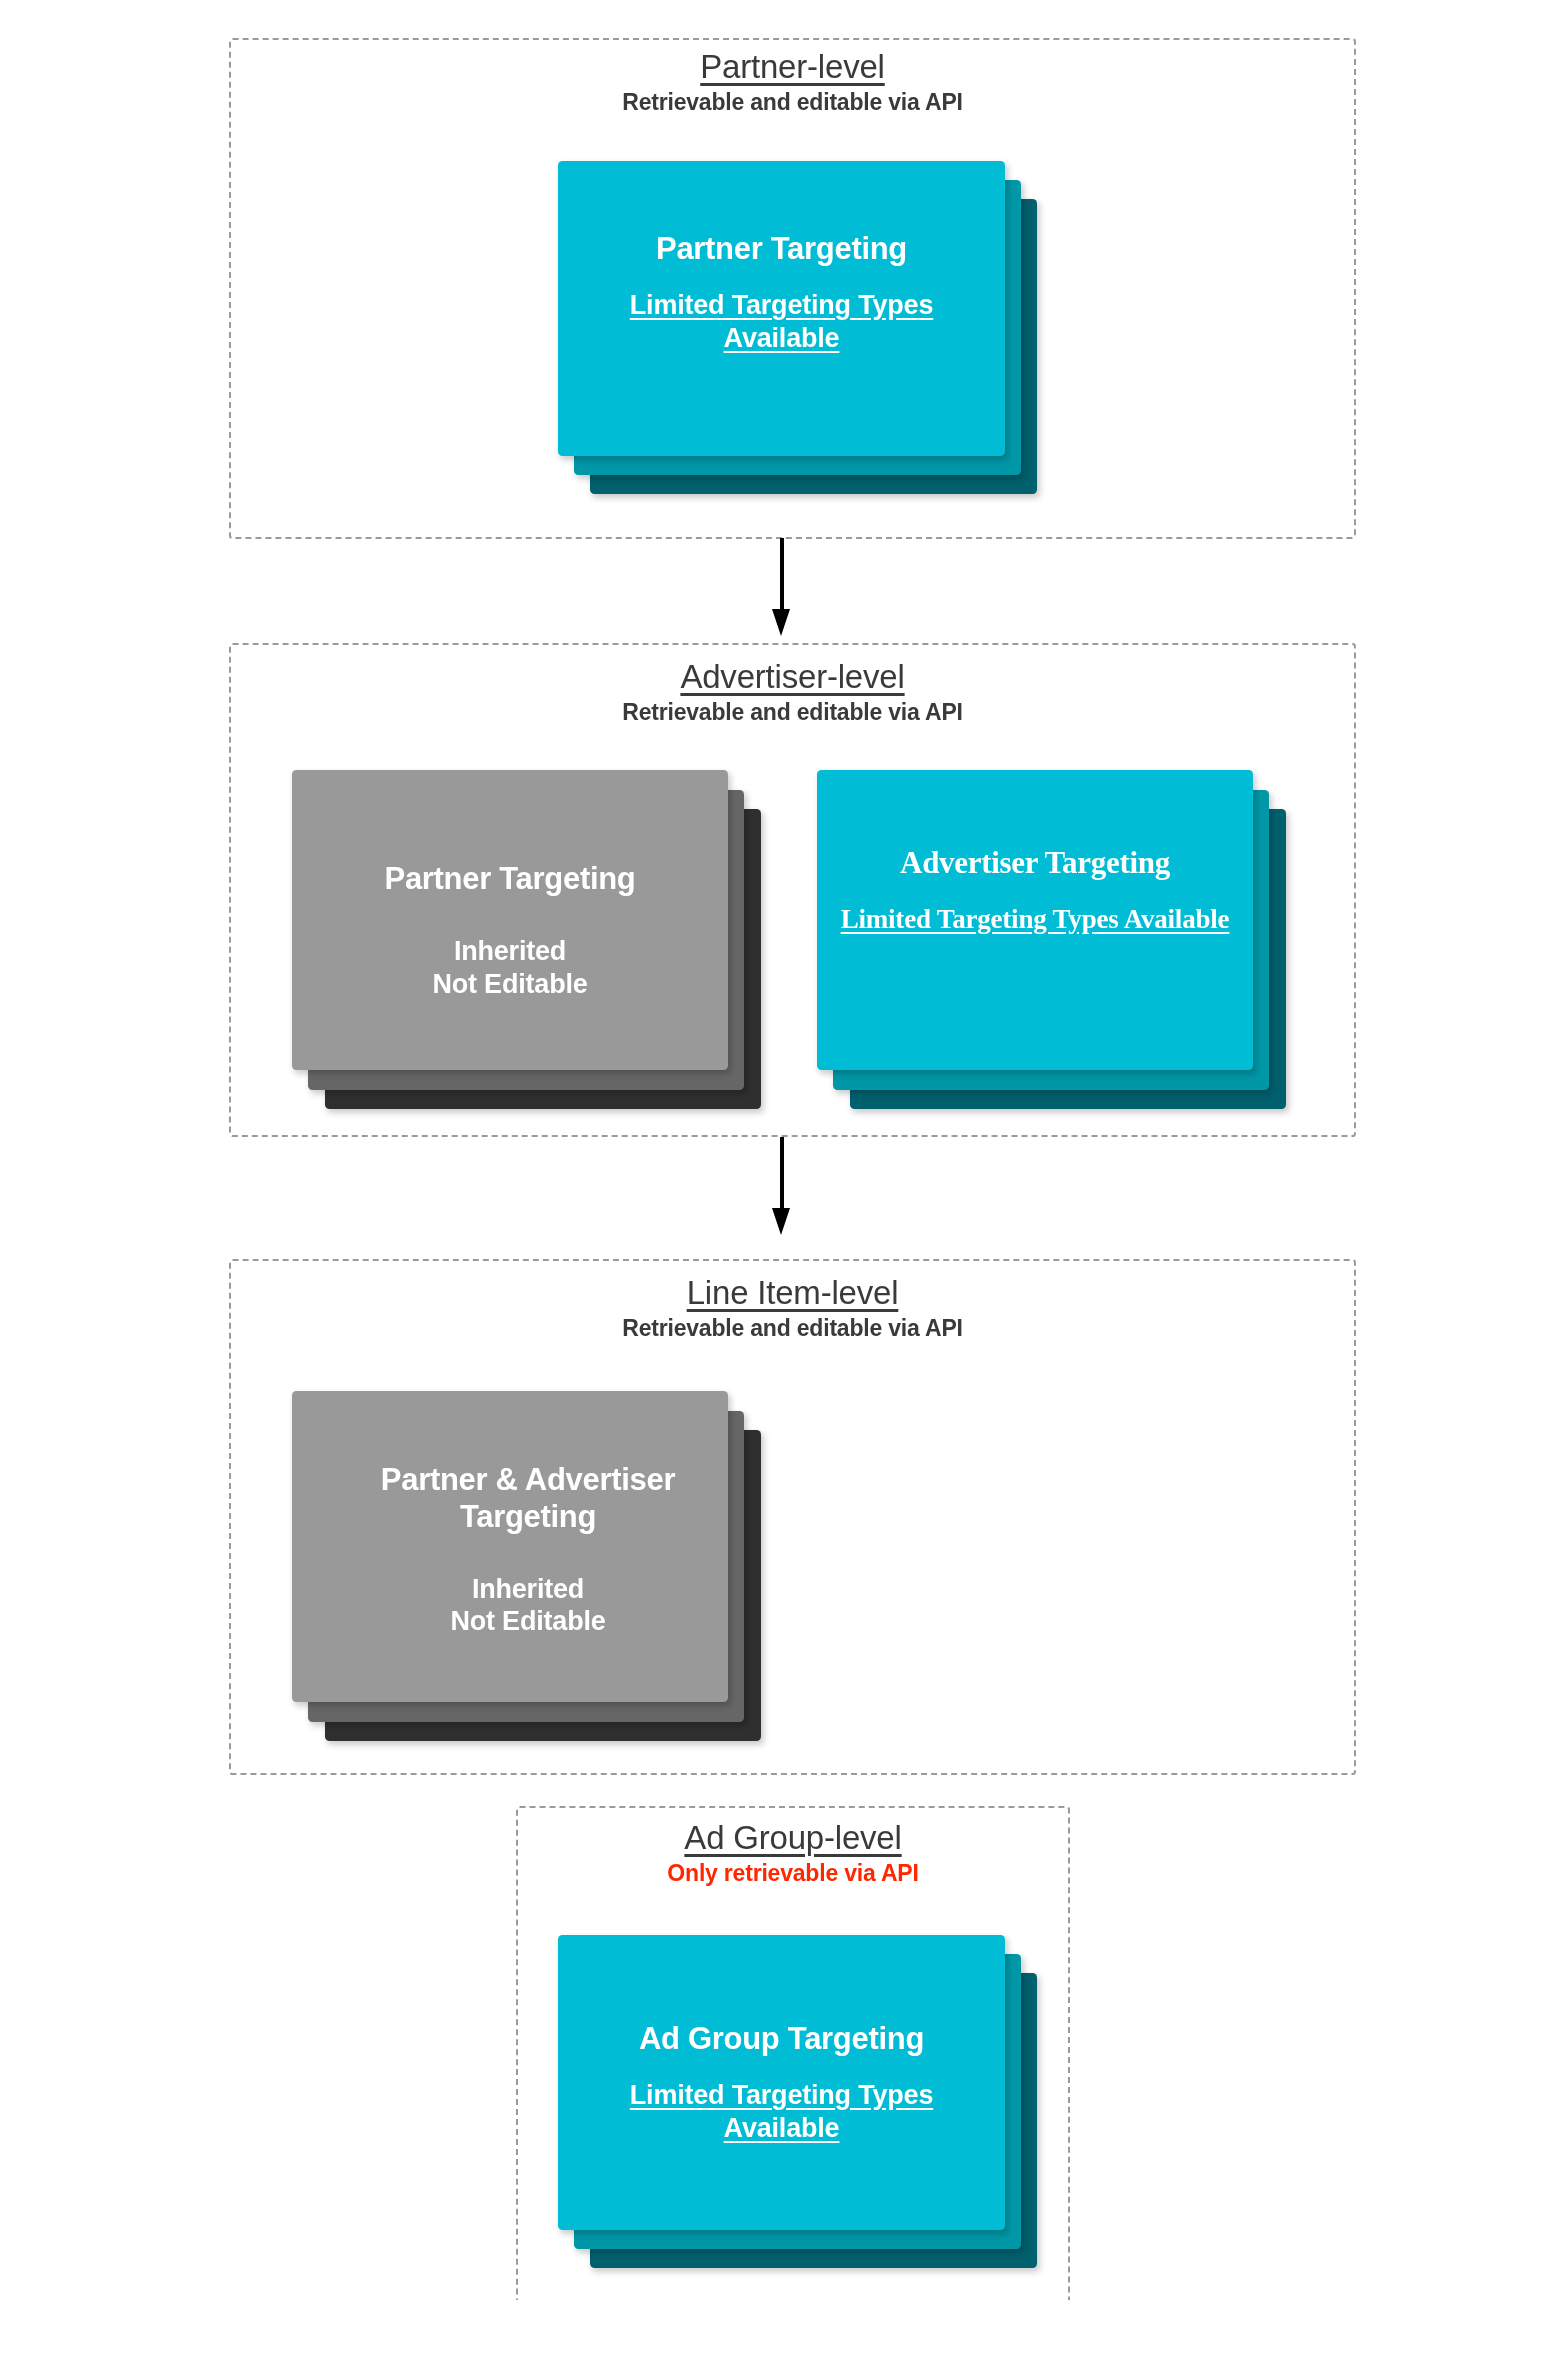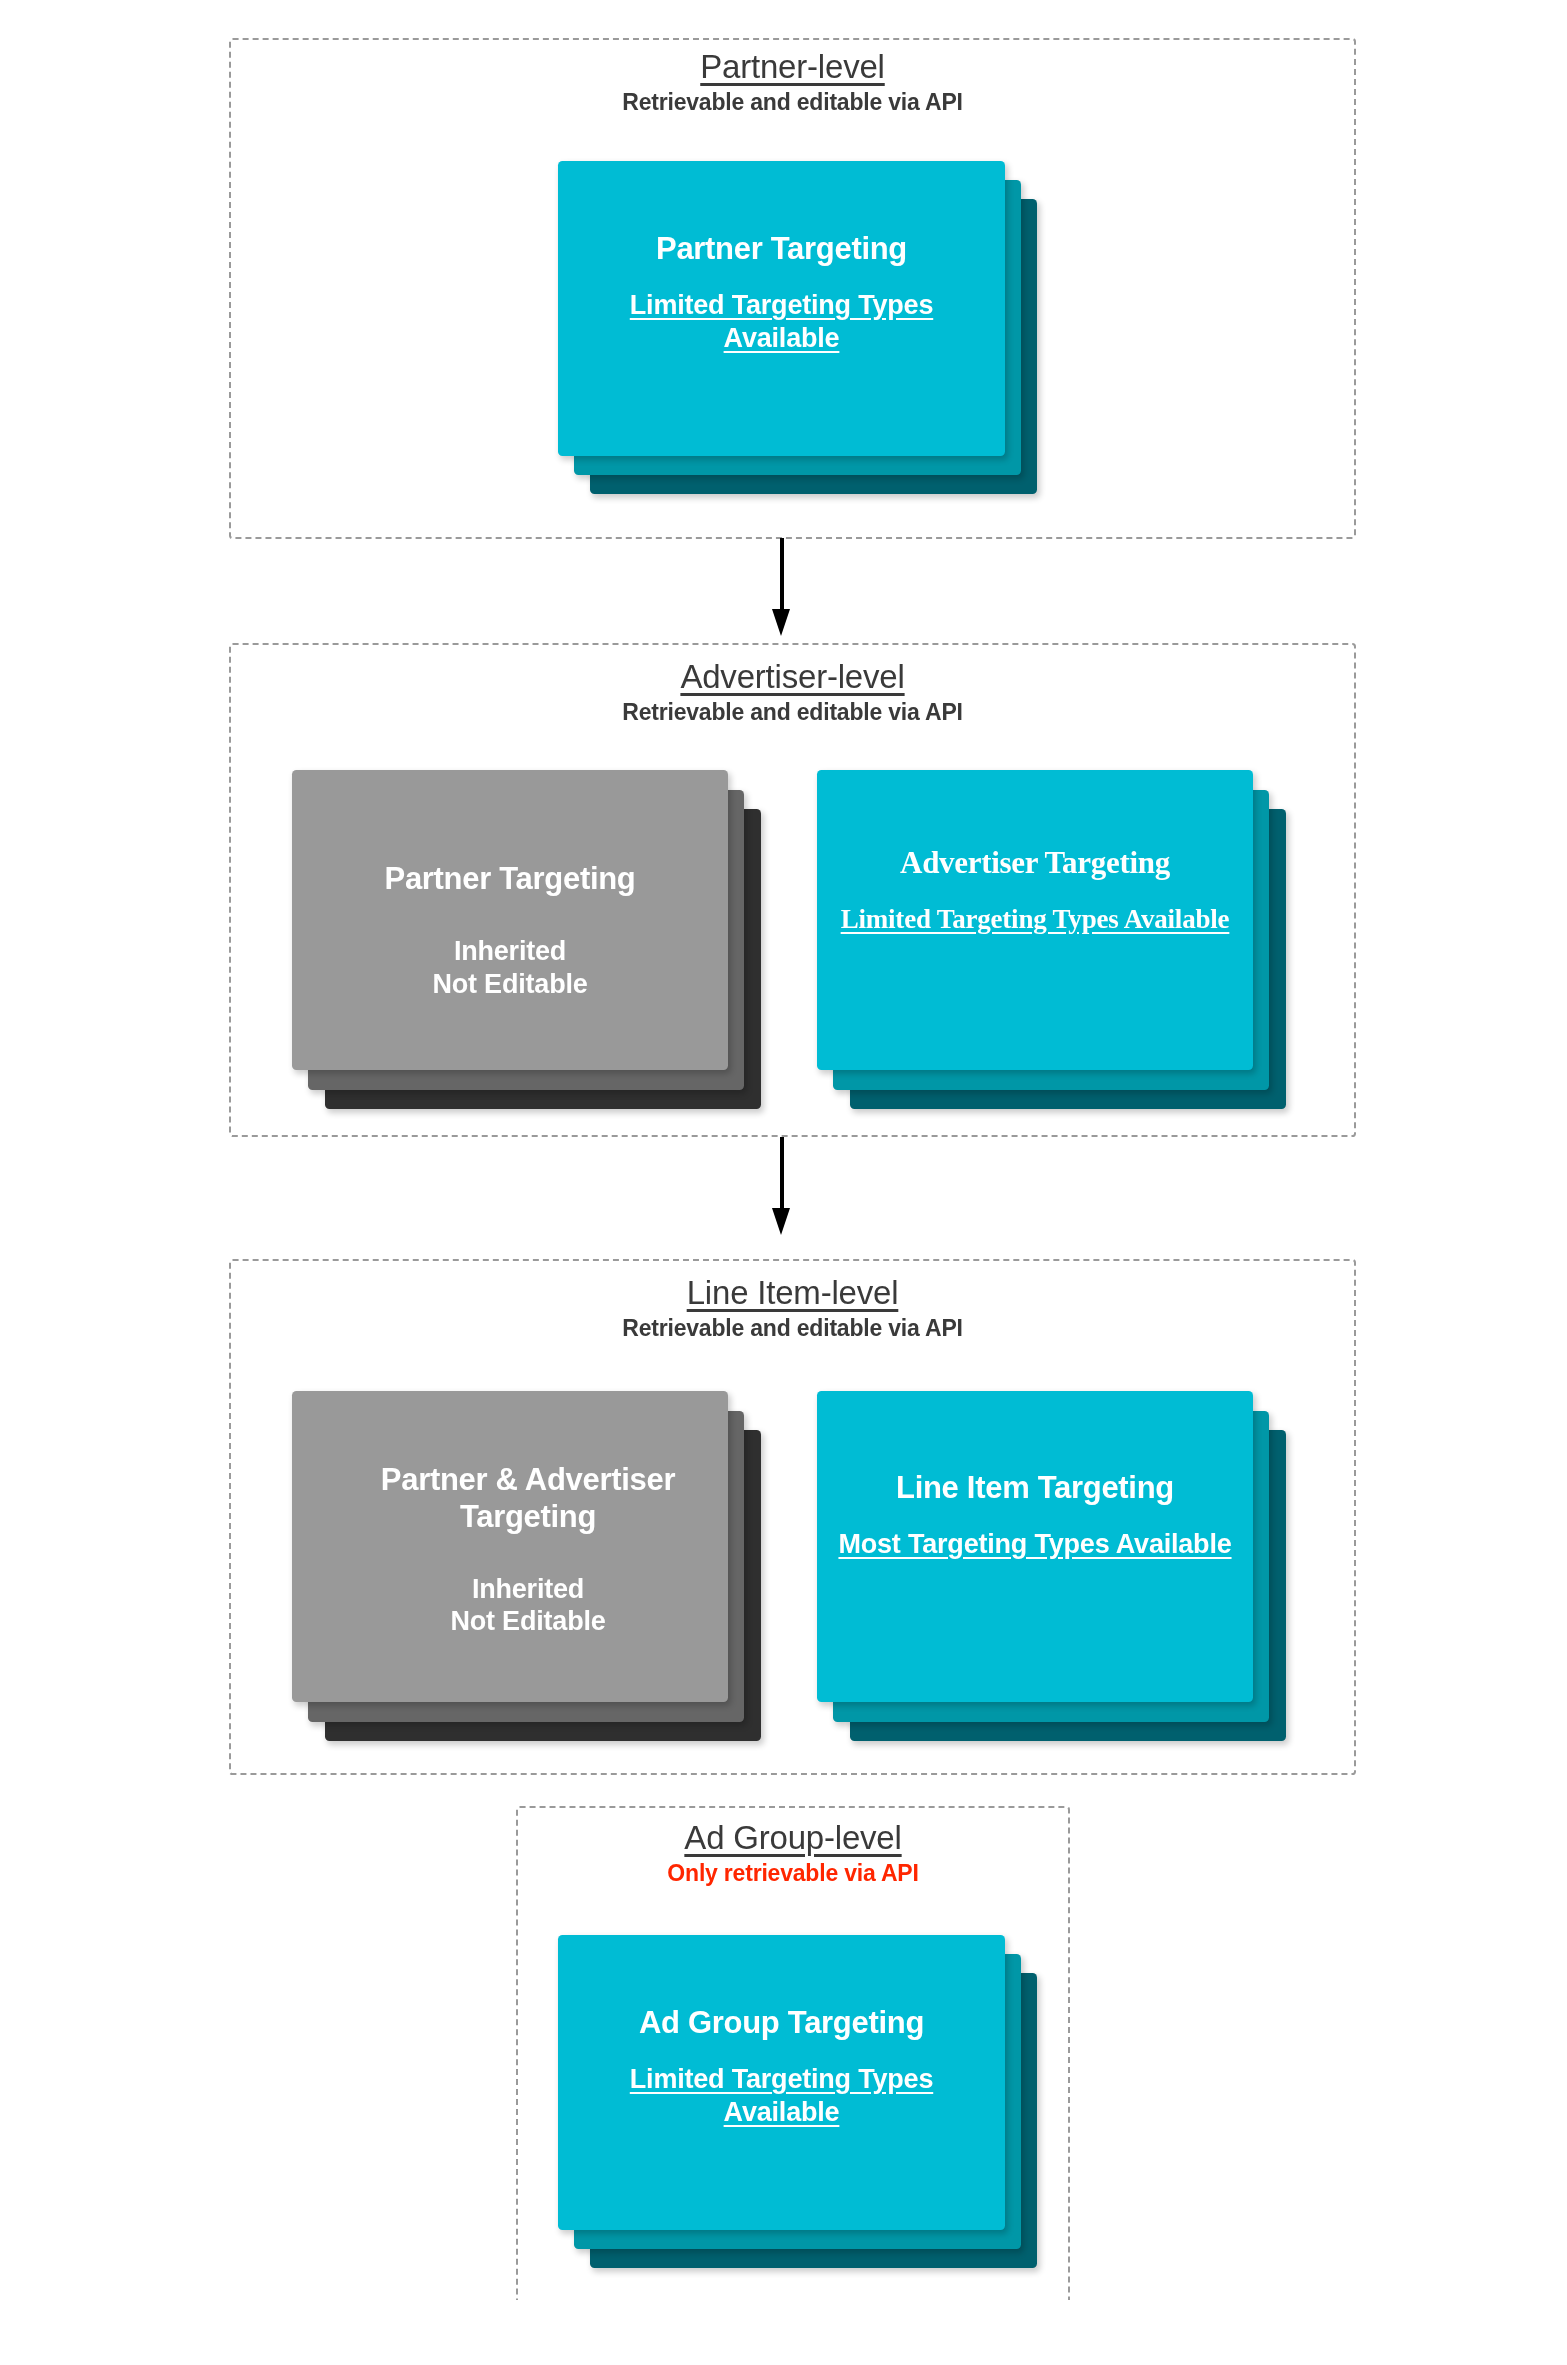--- a/index.html
+++ b/index.html
@@ -203,43 +203,33 @@
     <div class="card-layer back1" style="left:16px; top:19.6px; width:436px; height:311px;"></div>
     <div class="card-layer front" style="left:0px; top:0px; width:436px; height:311px;">
       <div class="card-body" style="top:55px; white-space:pre-line;margin-left:36px;">
         <span class="card-title">Partner &amp; Advertiser Targeting</span>
         <span class="card-note">Inherited
 Not Editable</span>
       </div>
     </div>
   </div>
 
-  <div class="card-stack stack-cyan" style="left:817px; top:1391px; width:469px; height:350px;">
-    <div class="card-layer back2" style="left:33px; top:39px; width:436px; height:311px;"></div>
-    <div class="card-layer back1" style="left:16px; top:19.6px; width:436px; height:311px;"></div>
-    <div class="card-layer front" style="left:0px; top:0px; width:436px; height:311px;">
-      <div class="card-body" style="top:79px;">
-        <span class="card-title">Line Item Targeting</span>
-        <span class="card-note underline">Most Targeting Types Available</span>
-      </div>
-    </div>
-  </div>
 
   <div class="level-box" style="left:516px; top:1806px; width:554px; height:530px;"></div>
 
   <div class="level-heading" style="top:1820px; left:516px; width:554px;">
     <span class="level-name">Ad Group-level</span>
     <span class="level-access warn">Only retrievable via API</span>
   </div>
 
   <div class="card-stack stack-cyan" style="left:558px; top:1935px; width:482px; height:332px;">
     <div class="card-layer back2" style="left:32px; top:38px; width:447px; height:295px;"></div>
     <div class="card-layer back1" style="left:16px; top:19px; width:447px; height:295px;"></div>
     <div class="card-layer front" style="left:0px; top:0px; width:447px; height:295px;">
-      <div class="card-body" style="top:70px;">
+      <div class="card-body" style="top:86px;">
         <span class="card-title">Ad Group Targeting</span>
         <span class="card-note underline">Limited Targeting Types Available</span>
       </div>
     </div>
   </div>
 
 </div>
 
 
 </body></html>

